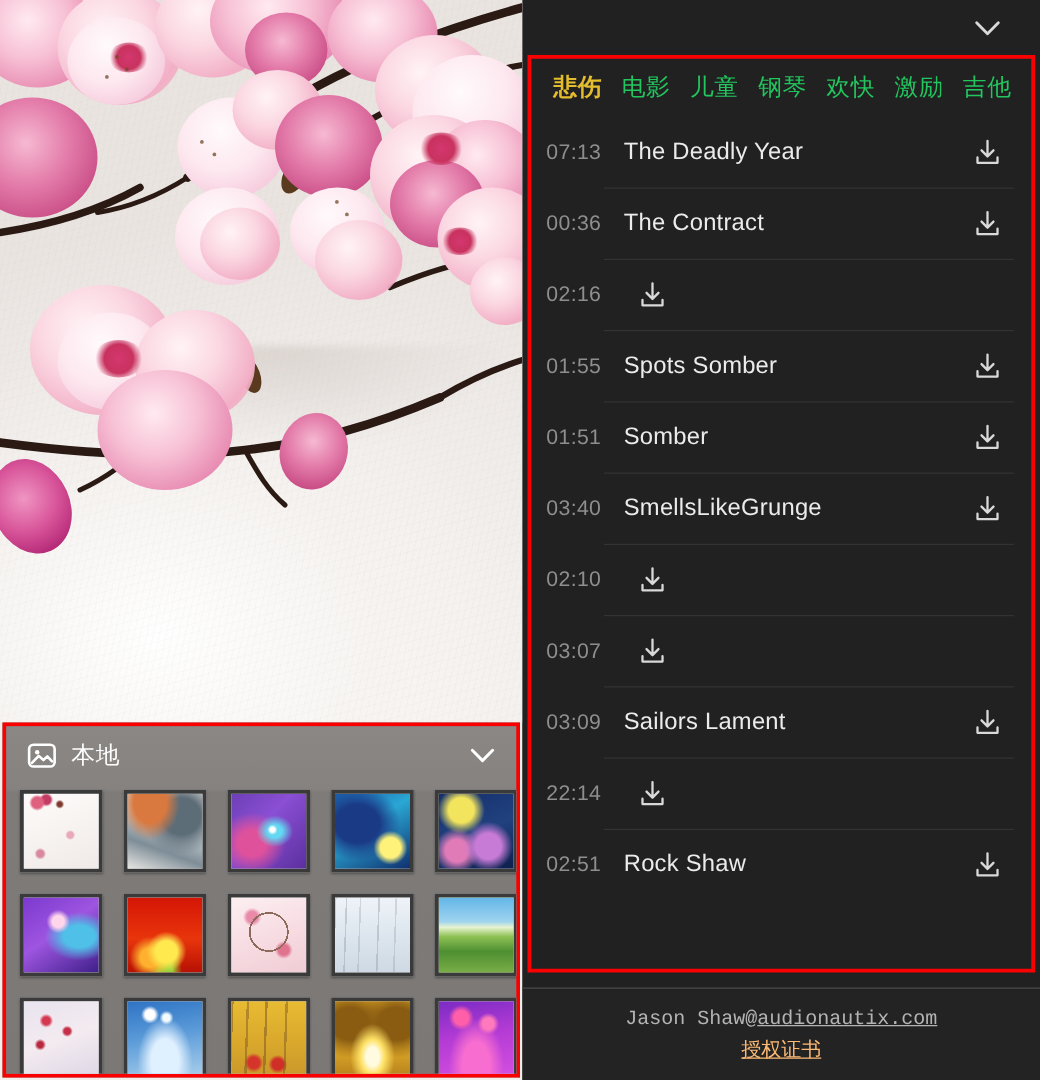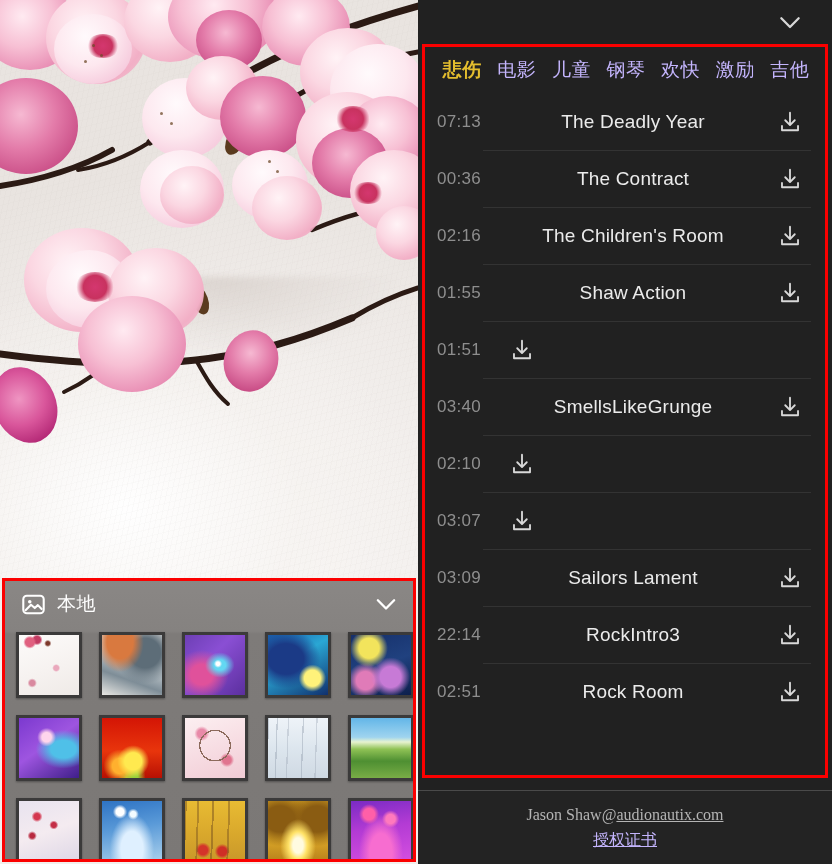--- a/index.html
+++ b/index.html
@@ -267,21 +267,21 @@
     align-items: center;
     height: 46px;
     padding: 0 8px 0 10px;
     box-sizing: border-box;
     gap: 0px;
   }
   .tab {
     flex: 1 1 auto;
     text-align: center;
     font-size: 19px;
-    color: #c4b5fd;
+    color: #22c55e;
     letter-spacing: .5px;
     font-family: "DejaVu Sans", "Liberation Sans", sans-serif;
     white-space: nowrap;
   }
   .tab.active {
     color: #e3bd2e;
     font-weight: bold;
   }
   .track-list {
     position: relative;
@@ -314,21 +314,20 @@
   }
   .track-title {
     flex: 1 1 auto;
     font-size: 19px;
     color: #ebebeb;
     font-family: "Liberation Sans", sans-serif;
     letter-spacing: .2px;
     white-space: nowrap;
     overflow: hidden;
     text-overflow: ellipsis;
-    text-align: center;
   }
   .dl-icon {
     flex: none;
     width: 26px;
     height: 26px;
     display: block;
     margin-left: 10px;
   }
 
   .footer {
@@ -339,28 +338,28 @@
     height: 74px;
     box-sizing: border-box;
     border-top: 1px solid #4a4a4a;
     background: #232323;
     text-align: center;
     padding-top: 12px;
   }
   .credit {
     font-size: 16px;
     color: #b4b4b4;
-    font-family: Liberation Serif, serif;
+    font-family: Liberation Mono, monospace;
     line-height: 1.55;
   }
   .credit .dom { text-decoration: underline; }
   .license {
     display: inline-block;
     font-size: 16px;
-    color: #c4b5fd;
+    color: #fdba74;
     text-decoration: underline;
     font-family: "DejaVu Sans", "Liberation Sans", sans-serif;
     line-height: 1.55;
   }
 </style>
 </head>
 <body>
 
 <div class="app">
 
@@ -537,38 +536,38 @@
           <span class="track-dur">00:36</span>
           <span class="track-title">The Contract</span>
           <svg class="dl-icon" viewBox="0 0 24 24">
               <path d="M12 3.4 L12 14.4 M7.6 10.4 L12 14.9 L16.4 10.4" fill="none" stroke="#d9d9d9" stroke-width="1.7" stroke-linecap="round" stroke-linejoin="round"></path>
               <path d="M4.6 15.6 L4.6 19.6 L19.4 19.6 L19.4 15.6" fill="none" stroke="#d9d9d9" stroke-width="1.7" stroke-linecap="round" stroke-linejoin="round"></path>
             </svg>
         </div>
 
         <div class="track-row">
           <span class="track-dur">02:16</span>
-          <span class="track-title">The Children's Room</span>
           <svg class="dl-icon" viewBox="0 0 24 24">
               <path d="M12 3.4 L12 14.4 M7.6 10.4 L12 14.9 L16.4 10.4" fill="none" stroke="#d9d9d9" stroke-width="1.7" stroke-linecap="round" stroke-linejoin="round"></path>
               <path d="M4.6 15.6 L4.6 19.6 L19.4 19.6 L19.4 15.6" fill="none" stroke="#d9d9d9" stroke-width="1.7" stroke-linecap="round" stroke-linejoin="round"></path>
             </svg>
         </div>
 
         <div class="track-row">
           <span class="track-dur">01:55</span>
-          <span class="track-title">Shaw Action</span>
+          <span class="track-title">Spots Somber</span>
           <svg class="dl-icon" viewBox="0 0 24 24">
               <path d="M12 3.4 L12 14.4 M7.6 10.4 L12 14.9 L16.4 10.4" fill="none" stroke="#d9d9d9" stroke-width="1.7" stroke-linecap="round" stroke-linejoin="round"></path>
               <path d="M4.6 15.6 L4.6 19.6 L19.4 19.6 L19.4 15.6" fill="none" stroke="#d9d9d9" stroke-width="1.7" stroke-linecap="round" stroke-linejoin="round"></path>
             </svg>
         </div>
 
         <div class="track-row">
           <span class="track-dur">01:51</span>
+          <span class="track-title">Somber</span>
           <svg class="dl-icon" viewBox="0 0 24 24">
               <path d="M12 3.4 L12 14.4 M7.6 10.4 L12 14.9 L16.4 10.4" fill="none" stroke="#d9d9d9" stroke-width="1.7" stroke-linecap="round" stroke-linejoin="round"></path>
               <path d="M4.6 15.6 L4.6 19.6 L19.4 19.6 L19.4 15.6" fill="none" stroke="#d9d9d9" stroke-width="1.7" stroke-linecap="round" stroke-linejoin="round"></path>
             </svg>
         </div>
 
         <div class="track-row">
           <span class="track-dur">03:40</span>
           <span class="track-title">SmellsLikeGrunge</span>
           <svg class="dl-icon" viewBox="0 0 24 24">
@@ -598,30 +597,29 @@
           <span class="track-dur">03:09</span>
           <span class="track-title">Sailors Lament</span>
           <svg class="dl-icon" viewBox="0 0 24 24">
               <path d="M12 3.4 L12 14.4 M7.6 10.4 L12 14.9 L16.4 10.4" fill="none" stroke="#d9d9d9" stroke-width="1.7" stroke-linecap="round" stroke-linejoin="round"></path>
               <path d="M4.6 15.6 L4.6 19.6 L19.4 19.6 L19.4 15.6" fill="none" stroke="#d9d9d9" stroke-width="1.7" stroke-linecap="round" stroke-linejoin="round"></path>
             </svg>
         </div>
 
         <div class="track-row">
           <span class="track-dur">22:14</span>
-          <span class="track-title">RockIntro3</span>
           <svg class="dl-icon" viewBox="0 0 24 24">
               <path d="M12 3.4 L12 14.4 M7.6 10.4 L12 14.9 L16.4 10.4" fill="none" stroke="#d9d9d9" stroke-width="1.7" stroke-linecap="round" stroke-linejoin="round"></path>
               <path d="M4.6 15.6 L4.6 19.6 L19.4 19.6 L19.4 15.6" fill="none" stroke="#d9d9d9" stroke-width="1.7" stroke-linecap="round" stroke-linejoin="round"></path>
             </svg>
         </div>
 
         <div class="track-row">
           <span class="track-dur">02:51</span>
-          <span class="track-title">Rock Room</span>
+          <span class="track-title">Rock Shaw</span>
           <svg class="dl-icon" viewBox="0 0 24 24">
               <path d="M12 3.4 L12 14.4 M7.6 10.4 L12 14.9 L16.4 10.4" fill="none" stroke="#d9d9d9" stroke-width="1.7" stroke-linecap="round" stroke-linejoin="round"></path>
               <path d="M4.6 15.6 L4.6 19.6 L19.4 19.6 L19.4 15.6" fill="none" stroke="#d9d9d9" stroke-width="1.7" stroke-linecap="round" stroke-linejoin="round"></path>
             </svg>
         </div>
 
       </div>
     </div>
 
     <div class="footer">

